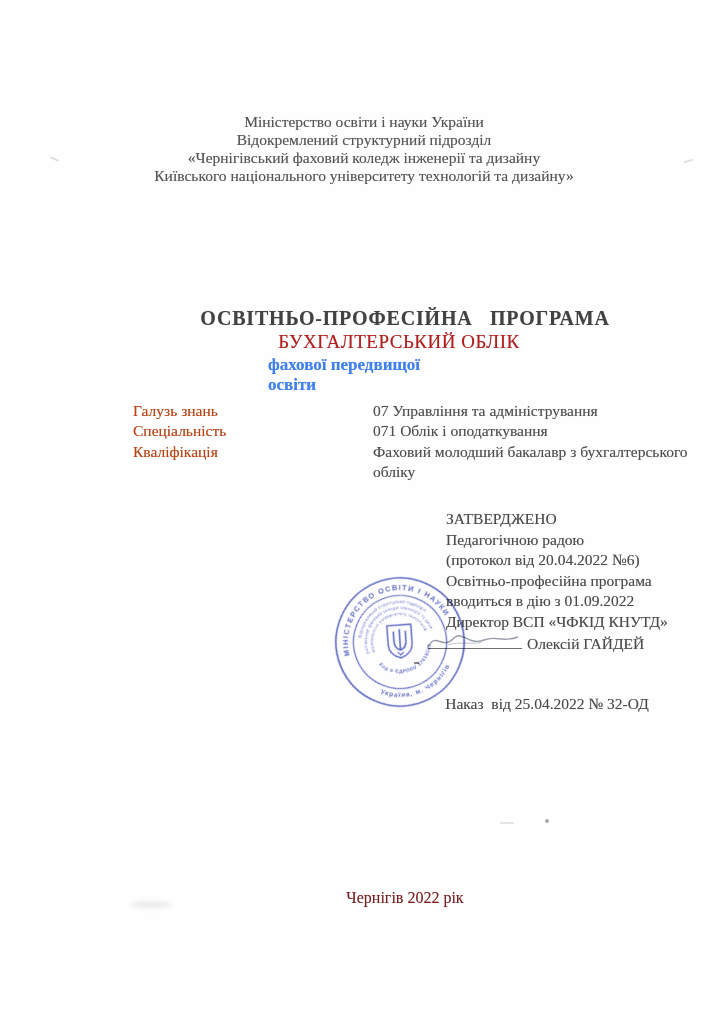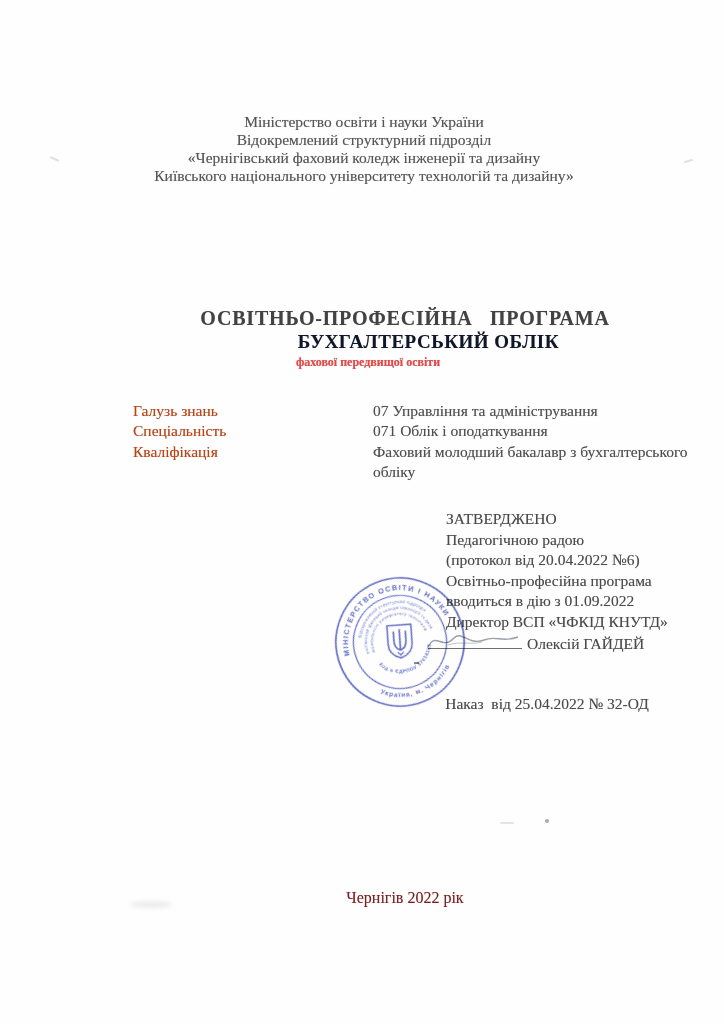--- a/index.html
+++ b/index.html
@@ -8,24 +8,24 @@
   .page{position:absolute;inset:0;background:#fefefe;}
   .scan-text{text-shadow:0 0 0.7px rgba(95,95,95,.5);}
 
   
   .header{position:absolute;top:113px;left:0;width:728px;text-align:center;
           font-size:15.5px;line-height:18px;color:#565656;}
 
   
   .title-line1{position:absolute;top:307px;left:195px;width:420px;text-align:center;
                font-size:20px;font-weight:bold;letter-spacing:.8px;color:#424242;white-space:pre-wrap;}
-  .title-line2{position:absolute;top:331px;left:239px;width:320px;text-align:right;
-               font-size:19px;font-weight:700;letter-spacing:.5px;color:#0f172a;}
-  .title-line3{position:absolute;top:355px;left:268px;width:200px;text-align:center;
-               font-size:12px;font-weight:bold;color:#ef4444;}
+  .title-line2{position:absolute;top:331px;left:239px;width:320px;text-align:center;
+               font-size:19px;font-weight:400;letter-spacing:.5px;color:#b91c1c;}
+  .title-line3{position:absolute;top:355px;left:268px;width:200px;
+               font-size:17px;font-weight:bold;color:#3b82f6;}
 
   
   .fields{position:absolute;top:401px;left:133px;width:560px;font-size:15.5px;color:#525252;}
   .field-row{display:flex;align-items:flex-start;}
   .field-label{width:212px;flex:0 0 212px;line-height:20.3px;color:#c2410c;}
   .field-value{width:330px;line-height:20.3px;color:#4f4f4f;margin-left:28px;}
 
   
   .approval{position:absolute;top:509px;left:420px;width:300px;
             font-size:15.5px;line-height:20.6px;color:#4b4b4b;z-index:2;}

